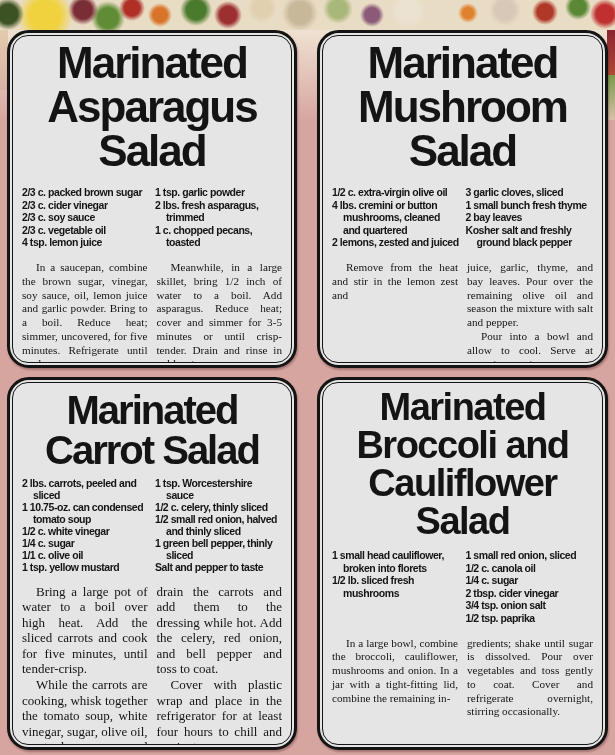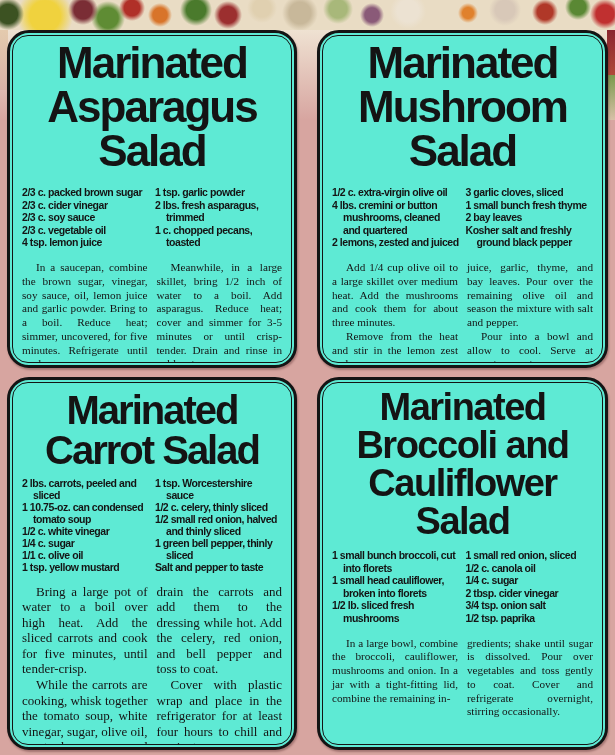--- a/index.html
+++ b/index.html
@@ -47,21 +47,21 @@
     background:linear-gradient(#7a9a4c,#d8c0a8);
   }
   .blob-left-tan {
     position:absolute; top:30px; left:0; width:8px; height:60px; z-index:1;
     background:linear-gradient(#e4cbae,#d9b0a6);
   }
 
   
   .card {
     position:absolute; z-index:2; box-sizing:border-box;
-    background:#5eead4; border:3px solid #141414; border-radius:22px;
+    background:#e5e5e5; border:3px solid #141414; border-radius:22px;
     padding:2px; box-shadow:1px 2px 2px rgba(70,30,30,0.35);
   }
   .card-inner {
     box-sizing:border-box; width:100%; height:100%;
     border:1.5px solid #141414; border-radius:16px;
     padding:3px 9px 6px; overflow:hidden;
     display:flex; flex-direction:column;
   }
   .card-0 { left:7px;  top:30px;  width:290px; height:338px; }
   .card-1 { left:317px; top:30px; width:291px; height:338px; }
@@ -155,21 +155,20 @@
         </ul>
         <ul class="ing-col">
           <li>3 garlic cloves, sliced</li>
           <li>1 small bunch fresh thyme</li>
           <li>2 bay leaves</li>
           <li>Kosher salt and freshly ground black pepper</li>
         </ul>
       </div>
       <div class="instructions">
         <div class="ins-col">
-          <p>Add 1/4 cup olive oil to a large skillet over medium heat. Add the mushrooms and cook them for about three minutes.</p>
           <p>Remove from the heat and stir in the lemon zest and</p>
         </div>
         <div class="ins-col">
           <p class="cont">juice, garlic, thyme, and bay leaves. Pour over the remaining olive oil and season the mixture with salt and pepper.</p>
           <p>Pour into a bowl and allow to cool. Serve at room temperature.</p>
         </div>
       </div>
     </div>
   </section>
 
@@ -214,21 +213,20 @@
   <section class="card card-3">
     <div class="card-inner">
       <h1 class="title">
         <span class="tline">Marinated</span>
         <span class="tline">Broccoli and</span>
         <span class="tline">Cauliflower</span>
         <span class="tline">Salad</span>
       </h1>
       <div class="ingredients">
         <ul class="ing-col">
-          <li>1 small bunch broccoli, cut into florets</li>
           <li>1 small head cauliflower, broken into florets</li>
           <li>1/2 lb. sliced fresh mushrooms</li>
         </ul>
         <ul class="ing-col">
           <li>1 small red onion, sliced</li>
           <li>1/2 c. canola oil</li>
           <li>1/4 c. sugar</li>
           <li>2 tbsp. cider vinegar</li>
           <li>3/4 tsp. onion salt</li>
           <li>1/2 tsp. paprika</li>

